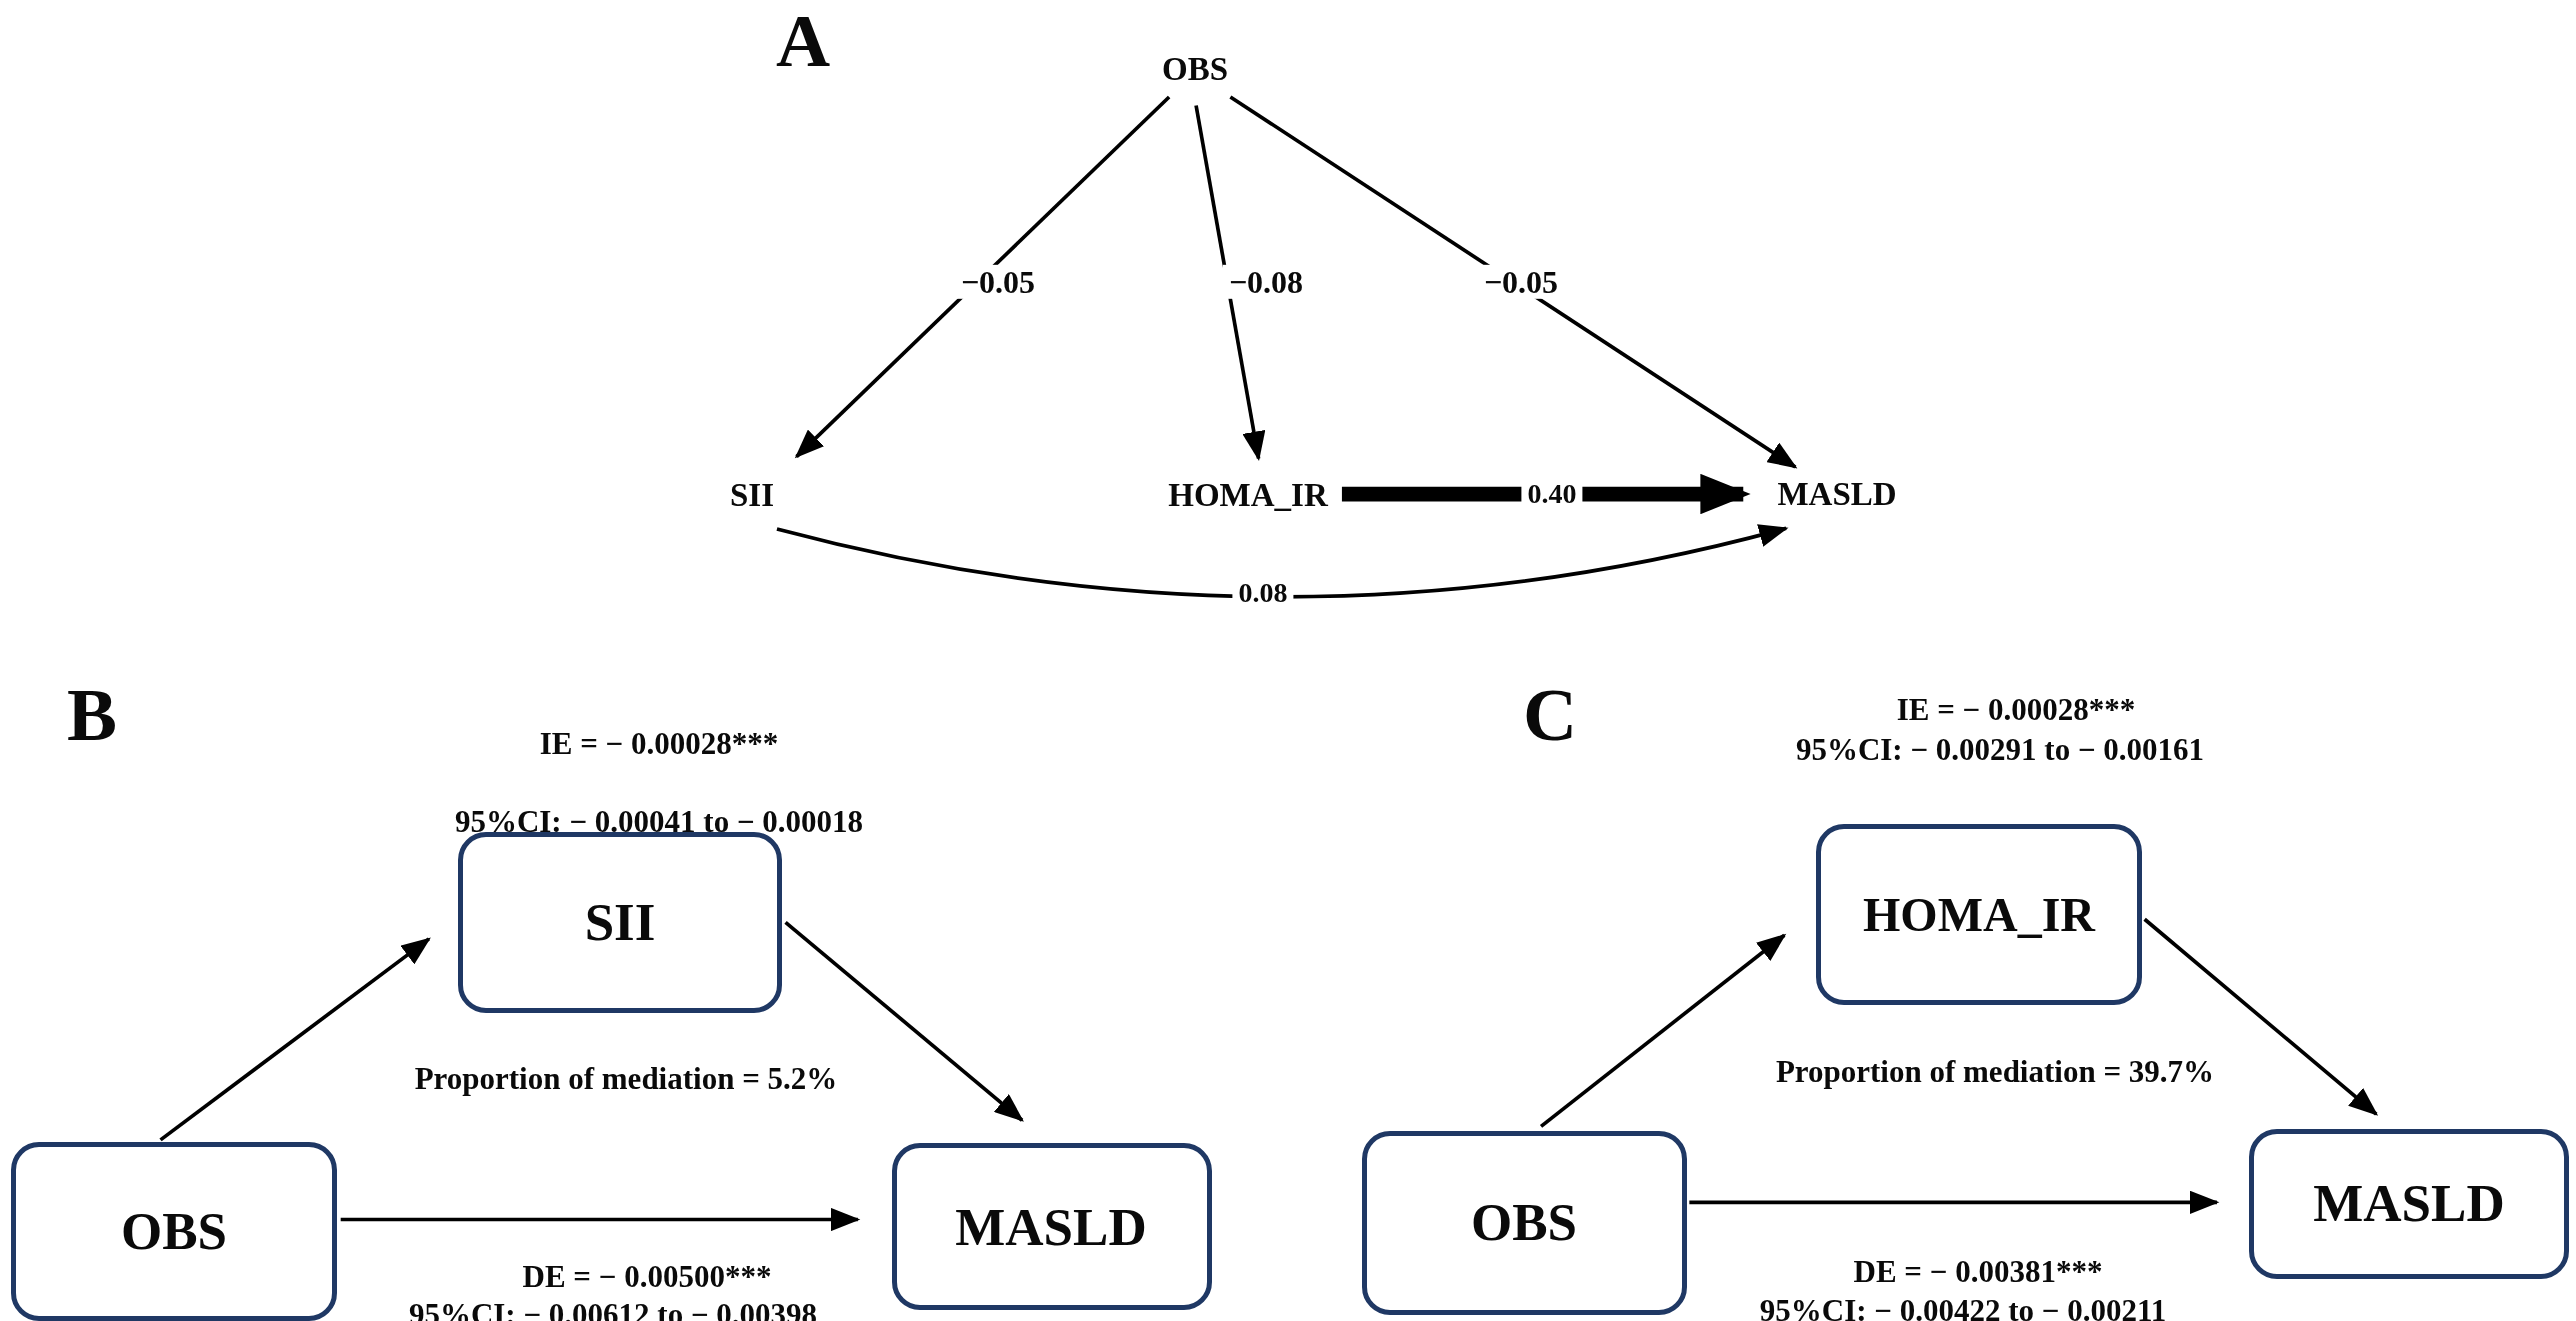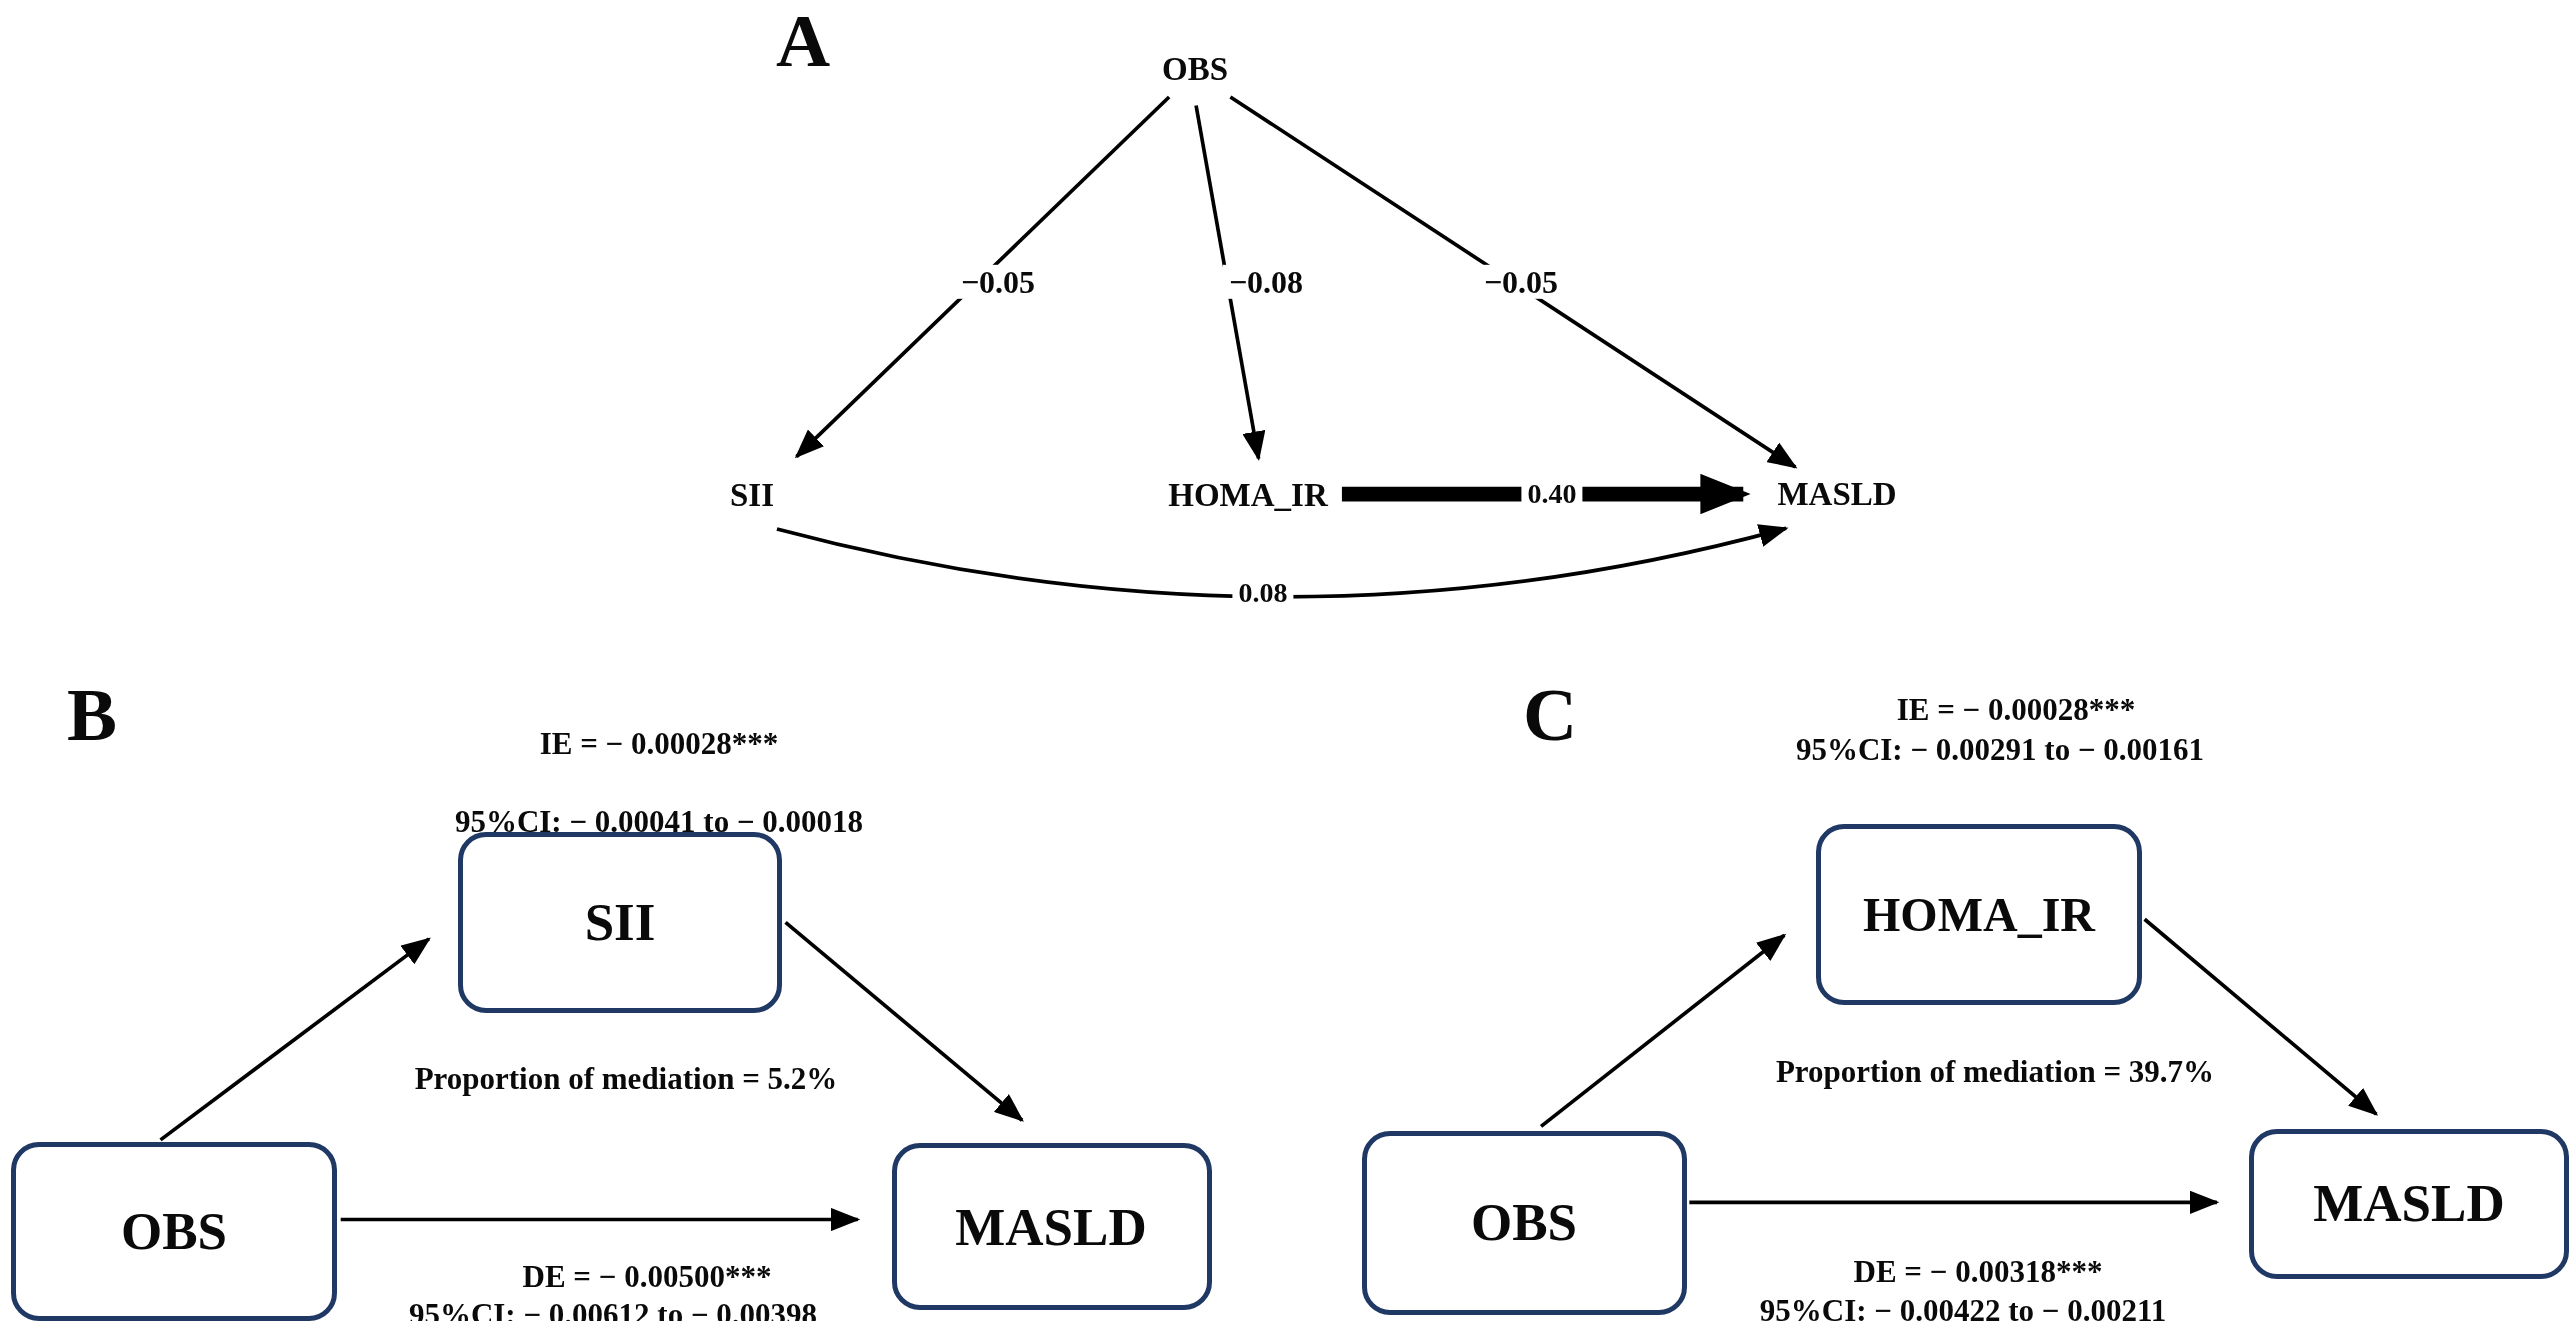--- a/index.html
+++ b/index.html
@@ -109,17 +109,17 @@
   <div class="abs box-label small" style="left:1979px; top:915px;">HOMA_IR</div>
 
   <div class="abs stat" style="left:1995px; top:1071px;">Proportion of mediation = 39.7%</div>
 
   <div class="box" style="left:1362px; top:1131px; width:325px; height:184px;"></div>
   <div class="abs box-label" style="left:1524px; top:1222px;">OBS</div>
 
   <div class="box" style="left:2249px; top:1129px; width:320px; height:150px;"></div>
   <div class="abs box-label" style="left:2409px; top:1203px;">MASLD</div>
 
-  <div class="abs stat" style="left:1978px; top:1271px;">DE = − 0.00318***</div>
+  <div class="abs stat" style="left:1978px; top:1271px;">DE = − 0.00381***</div>
   <div class="abs stat" style="left:1963px; top:1310px;">95%CI: − 0.00422 to − 0.00211</div>
 
 </div>
 
 
 </body></html>

